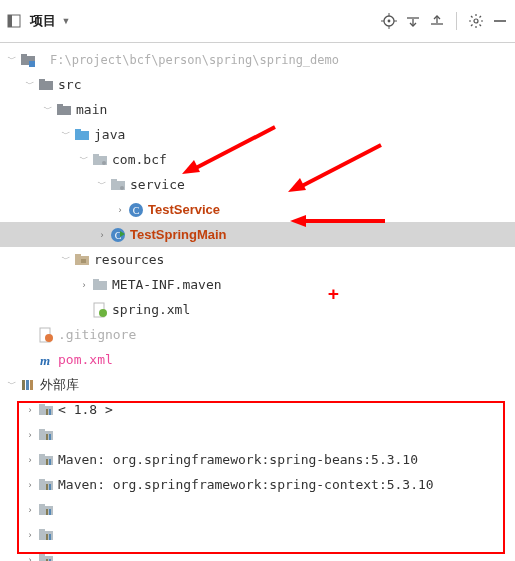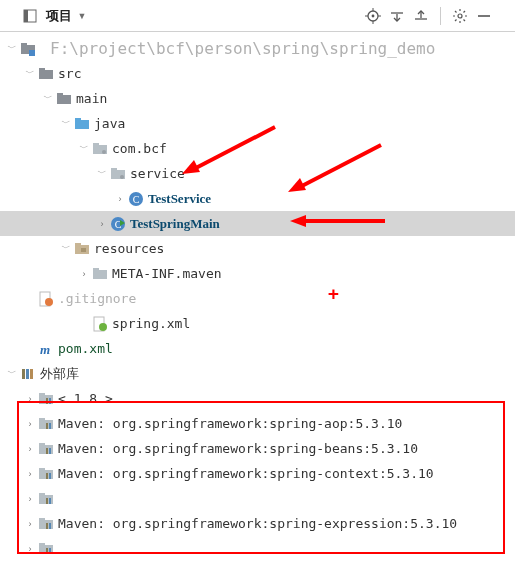--- a/index.html
+++ b/index.html
@@ -7,25 +7,25 @@
     font-family: "Microsoft YaHei", "Segoe UI", sans-serif;
     font-size: 13px;
     color: #333;
     background: #fff;
     width: 515px;
     height: 561px;
     overflow: hidden;
     position: relative;
   }
   .toolbar {
-    height: 32px;
+    height: 43px;
     display: flex;
     align-items: center;
     border-bottom: 1px solid #d0d0d0;
-    padding: 0 22px;
+    padding: 0 6px;
     gap: 4px;
   }
   .toolbar-left { display: flex; align-items: center; gap: 4px; }
   .toolbar-right { margin-left: auto; display: flex; align-items: center; gap: 6px; }
   .toolbar .icon-btn { width: 18px; height: 18px; display:flex; align-items:center; justify-content:center; cursor:pointer; }
   .toolbar .divider { width:1px; height:18px; background:#ccc; margin:0 4px;}
   .tree {
     padding: 4px 0;
   }
   .tree-row {
@@ -46,22 +46,22 @@
   }
   .arrow.blank { visibility: hidden; }
   .node-icon {
     width: 16px; height: 16px;
     margin-right: 4px;
     display: inline-flex; align-items:center; justify-content:center;
   }
   .label { font-family: "Microsoft YaHei","Segoe UI",sans-serif; }
   .label.bold { font-weight: bold; color:#222;}
   .label.mono { font-family: Consolas, monospace; font-size:13px; }
-  .label.green { color: #0c4a6e; font-weight: bold; font-family: Liberation Serif, serif;}
-  .label.path { color: #b0b0b0; font-family: Consolas, monospace; font-size:16px; margin-left: 10px;}
+  .label.green { color: #c2410c; font-weight: bold; font-family: Liberation Sans, sans-serif;}
+  .label.path { color: #b0b0b0; font-family: Consolas, monospace; font-size:12px; margin-left: 10px;}
   .indent-0 { padding-left: 6px; }
   .indent-1 { padding-left: 24px; }
   .indent-2 { padding-left: 42px; }
   .indent-3 { padding-left: 60px; }
   .indent-4 { padding-left: 78px; }
   .indent-5 { padding-left: 96px; }
   .indent-6 { padding-left: 114px; }
   .red-box {
     position:absolute;
     border: 2px solid #f00;
@@ -249,50 +249,50 @@
     <span class="arrow">›</span>
     <span class="node-icon">
         <svg width="16" height="16" viewBox="0 0 16 16">
           <rect x="1" y="4" width="14" height="9" fill="#b6bfc5"></rect>
           <rect x="1" y="2" width="6" height="3" fill="#b6bfc5"></rect>
         </svg>
       </span>
     <span class="label mono">META-INF.maven</span>
   </div>
 
+  <div class="tree-row indent-4">
+    <span class="arrow blank">›</span>
+    <span class="node-icon">
+        <svg width="16" height="16" viewBox="0 0 16 16">
+          <rect x="2" y="1" width="10" height="14" fill="#fff" stroke="#bbb"></rect>
+          <circle cx="11" cy="11" r="4" fill="#6db33f"></circle>
+        </svg>
+      </span>
+    <span class="label mono">spring.xml</span>
+  </div>
+
   <div class="tree-row indent-1">
     <span class="arrow blank">›</span>
     <span class="node-icon">
         <svg width="16" height="16" viewBox="0 0 16 16">
           <rect x="2" y="1" width="10" height="14" fill="#fff" stroke="#bbb"></rect>
           <circle cx="11" cy="11" r="4" fill="#e27a3f"></circle>
         </svg>
       </span>
     <span class="label mono" style="color:#b0b0b0">.gitignore</span>
   </div>
 
-  <div class="tree-row indent-4">
+  <div class="tree-row indent-1">
     <span class="arrow blank">›</span>
     <span class="node-icon">
         <svg width="16" height="16" viewBox="0 0 16 16">
-          <rect x="2" y="1" width="10" height="14" fill="#fff" stroke="#bbb"></rect>
-          <circle cx="11" cy="11" r="4" fill="#6db33f"></circle>
-        </svg>
-      </span>
-    <span class="label mono">spring.xml</span>
-  </div>
-
-  <div class="tree-row indent-1">
-    <span class="arrow blank">›</span>
-    <span class="node-icon">
-        <svg width="16" height="16" viewBox="0 0 16 16">
           <text x="2" y="13" font-size="13" fill="#2e6fb4" font-weight="bold" font-family="Consolas" font-style="italic">m</text>
         </svg>
       </span>
-    <span class="label mono" style="color:#14532d">pom.xml</span>
+    <span class="label mono" style="color:#ec4899">pom.xml</span>
   </div>
 
   <div class="tree-row indent-0">
     <span class="arrow">﹀</span>
     <span class="node-icon">
         <svg width="16" height="16" viewBox="0 0 16 16">
           <rect x="2" y="3" width="3" height="10" fill="#867c55"></rect>
           <rect x="6" y="3" width="3" height="10" fill="#5688b5"></rect>
           <rect x="10" y="3" width="3" height="10" fill="#b58c56"></rect>
         </svg>
@@ -316,21 +316,20 @@
   <div class="tree-row indent-1">
     <span class="arrow">›</span>
     <span class="node-icon">
         <svg width="16" height="16" viewBox="0 0 16 16">
           <rect x="1" y="4" width="14" height="9" fill="#b6bfc5"></rect>
           <rect x="1" y="2" width="6" height="3" fill="#b6bfc5"></rect>
           <rect x="8" y="7" width="2" height="6" fill="#867c55"></rect>
           <rect x="11" y="7" width="2" height="6" fill="#5688b5"></rect>
         </svg>
       </span>
-    <span class="label mono">Maven: org.springframework:spring-aop:5.3.10</span>
   </div>
   <div class="tree-row indent-1">
     <span class="arrow">›</span>
     <span class="node-icon">
         <svg width="16" height="16" viewBox="0 0 16 16">
           <rect x="1" y="4" width="14" height="9" fill="#b6bfc5"></rect>
           <rect x="1" y="2" width="6" height="3" fill="#b6bfc5"></rect>
           <rect x="8" y="7" width="2" height="6" fill="#867c55"></rect>
           <rect x="11" y="7" width="2" height="6" fill="#5688b5"></rect>
         </svg>
@@ -363,21 +362,20 @@
   <div class="tree-row indent-1">
     <span class="arrow">›</span>
     <span class="node-icon">
         <svg width="16" height="16" viewBox="0 0 16 16">
           <rect x="1" y="4" width="14" height="9" fill="#b6bfc5"></rect>
           <rect x="1" y="2" width="6" height="3" fill="#b6bfc5"></rect>
           <rect x="8" y="7" width="2" height="6" fill="#867c55"></rect>
           <rect x="11" y="7" width="2" height="6" fill="#5688b5"></rect>
         </svg>
       </span>
-    <span class="label mono">Maven: org.springframework:spring-expression:5.3.10</span>
   </div>
   <div class="tree-row indent-1">
     <span class="arrow">›</span>
     <span class="node-icon">
         <svg width="16" height="16" viewBox="0 0 16 16">
           <rect x="1" y="4" width="14" height="9" fill="#b6bfc5"></rect>
           <rect x="1" y="2" width="6" height="3" fill="#b6bfc5"></rect>
           <rect x="8" y="7" width="2" height="6" fill="#867c55"></rect>
           <rect x="11" y="7" width="2" height="6" fill="#5688b5"></rect>
         </svg>

